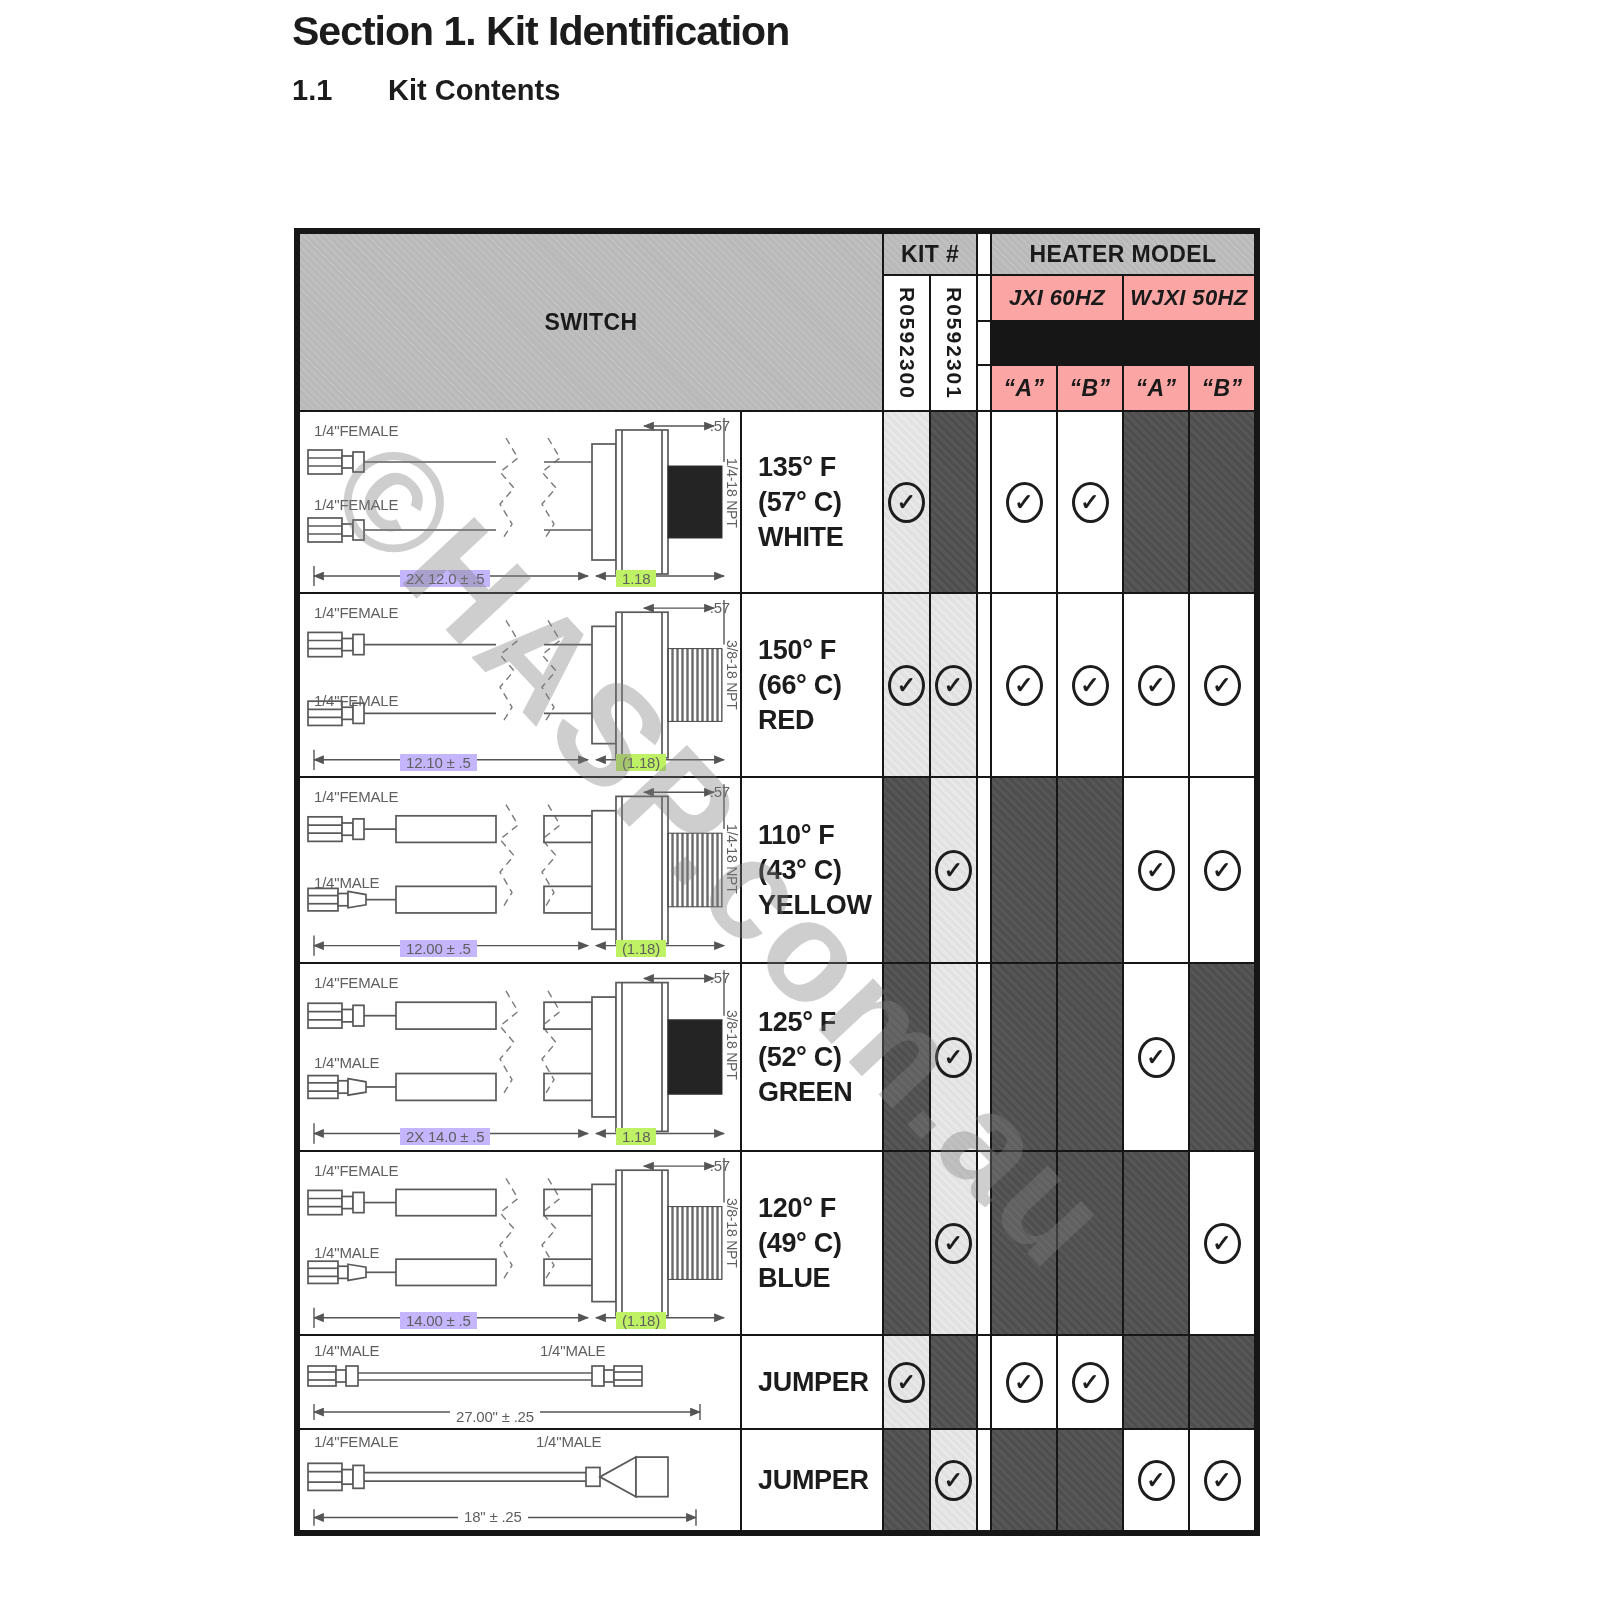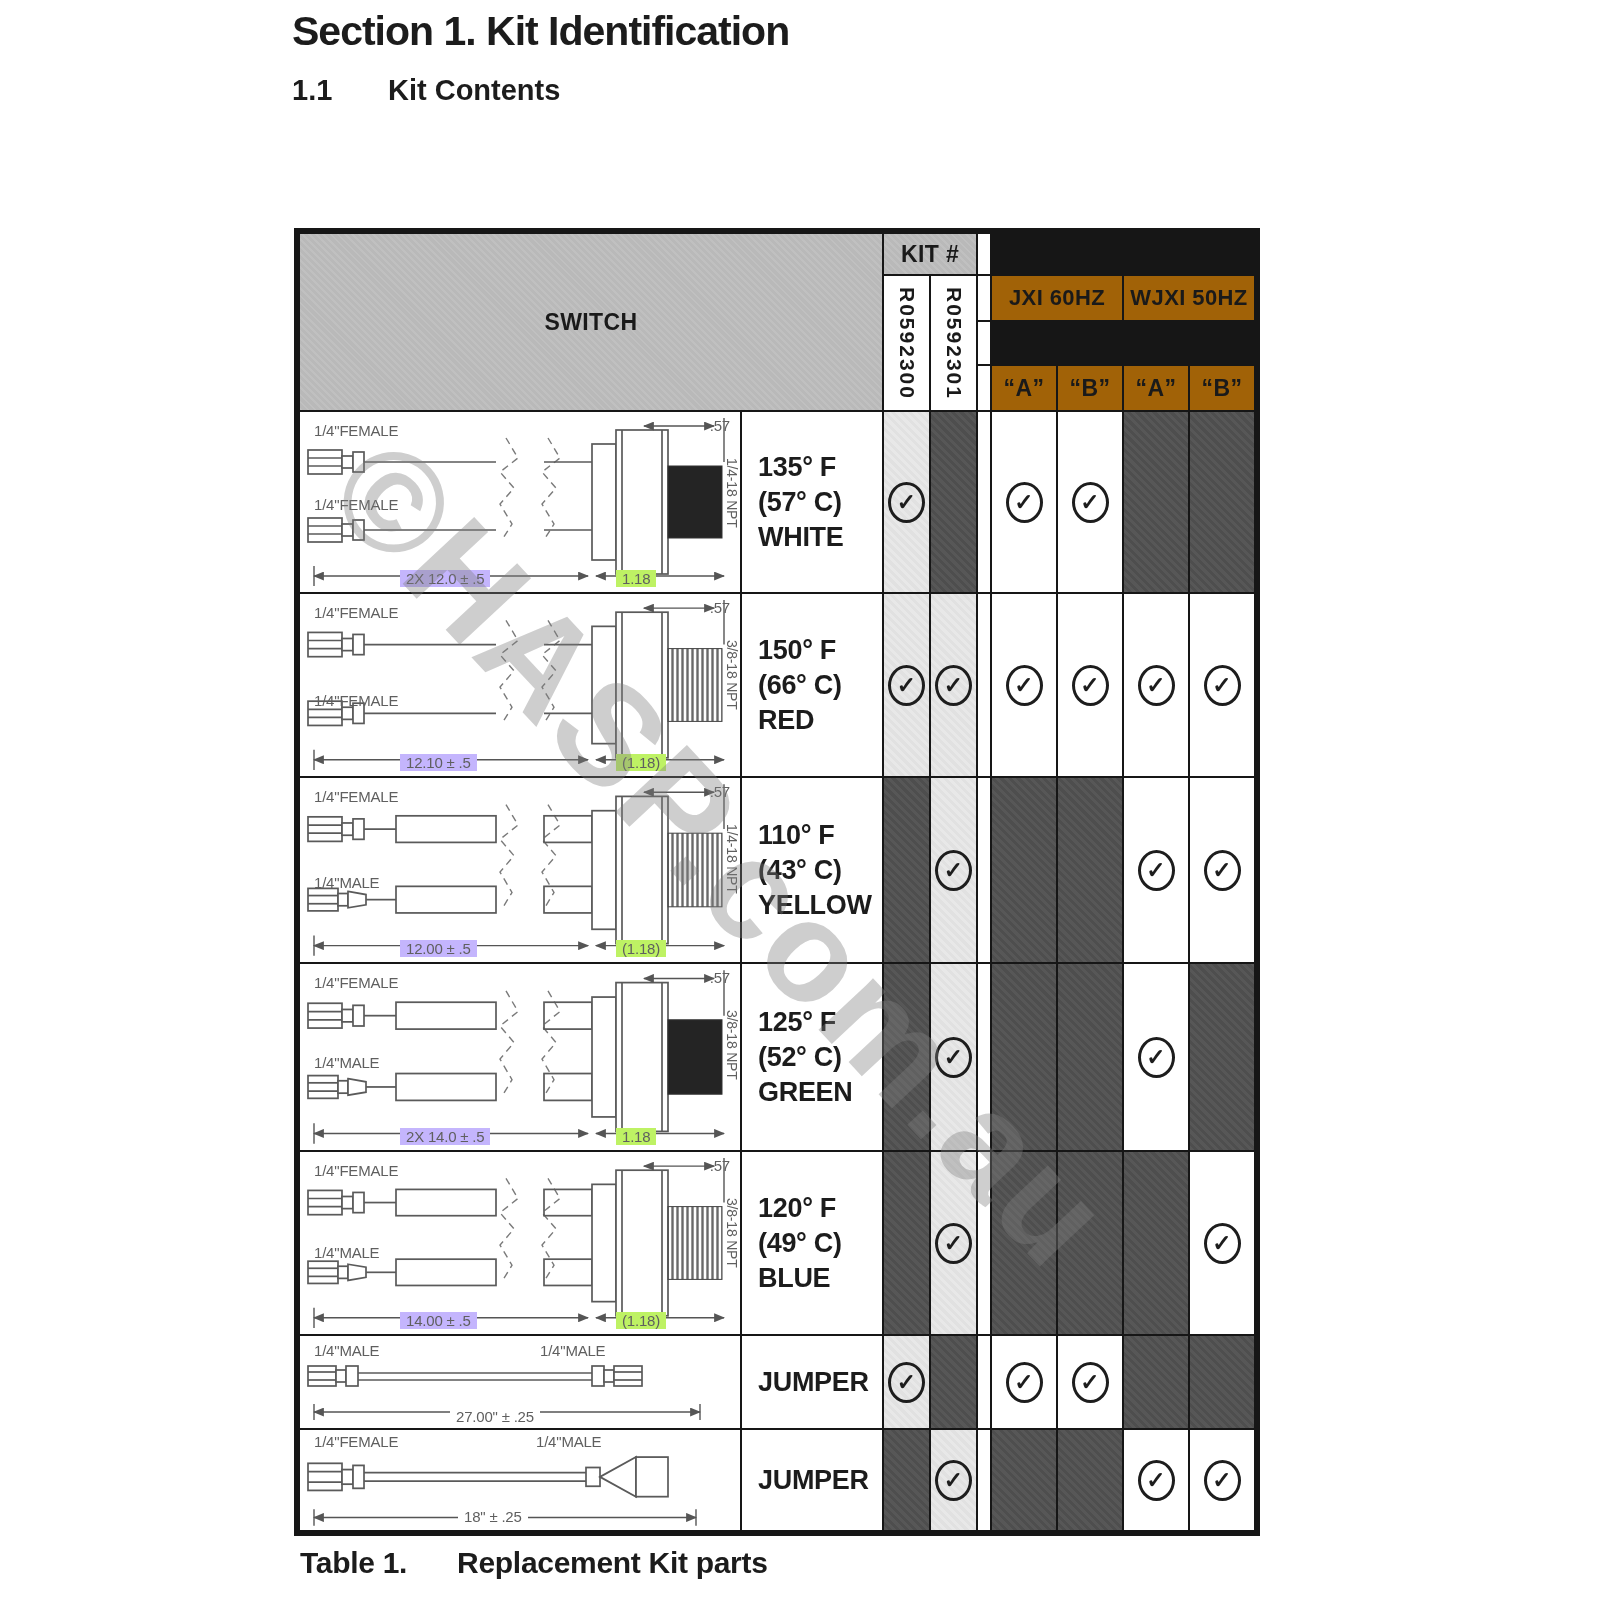--- a/index.html
+++ b/index.html
@@ -14,21 +14,21 @@
 
   
   .kit-table{position:absolute;left:294px;top:228px;display:grid;
     grid-template-columns:440px 140px 45px 45px 12px 64px 64px 64px 64px;
     grid-template-rows:40px 44px 42px 44px 180px 182px 184px 186px 182px 92px 100px;
     gap:2px;background:#161616;border:6px solid #161616;}
   .cell{background:#fff;position:relative;overflow:hidden;}
   .hdr{background:#b9b9b9;display:flex;align-items:center;justify-content:center;
     font-weight:bold;font-size:23px;letter-spacing:.4px;color:#1a1a1a;
     background-image:repeating-linear-gradient(45deg,rgba(255,255,255,.10) 0 2px,transparent 2px 5px);}
-  .hdr.white{background:#a16207;background-image:none;}
+  .hdr.white{background:#fca5a5;background-image:none;font-style:italic;}
   .vcell{display:flex;align-items:center;justify-content:center;background:#fff;}
   .vcell span{writing-mode:vertical-rl;text-orientation:sideways;font-weight:bold;font-size:21px;
     letter-spacing:2px;color:#1a1a1a;}
   .sep{background:#fff;}
 
   
   .gc1{grid-column:1}.gc2{grid-column:2}.gc3{grid-column:3}.gc4{grid-column:4}
   .gc5{grid-column:5}.gc6{grid-column:6}.gc7{grid-column:7}.gc8{grid-column:8}.gc9{grid-column:9}
   .gr1{grid-row:1}.gr2{grid-row:2}.gr3{grid-row:3}.gr4{grid-row:4}.gr5{grid-row:5}.gr6{grid-row:6}
   .gr7{grid-row:7}.gr8{grid-row:8}.gr9{grid-row:9}.gr10{grid-row:10}.gr11{grid-row:11}
@@ -95,20 +95,21 @@
 
   <div class="h1">Section 1. Kit Identification</div>
   <div class="h2">
     <span class="num">1.1</span><span>Kit Contents</span>
   </div>
 
   <div class="kit-table">
 
     <div class="cell hdr" style="grid-column:1/3;grid-row:1/5">SWITCH</div>
     <div class="cell hdr" style="grid-column:3/5;grid-row:1">KIT #</div>
+    <div class="cell hdr" style="grid-column:6/10;grid-row:1">HEATER MODEL</div>
     <div class="cell vcell" style="grid-column:3;grid-row:2/5">
         <span>R0592300</span>
       </div>
     <div class="cell vcell" style="grid-column:4;grid-row:2/5">
         <span>R0592301</span>
       </div>
     <div class="cell hdr white" style="grid-column:6/8;grid-row:2;font-size:22px">JXI 60HZ</div>
     <div class="cell hdr white" style="grid-column:8/10;grid-row:2;font-size:22px">WJXI 50HZ</div>
     <div class="cell hdr white gc6 gr4">“A”</div>
     <div class="cell hdr white gc7 gr4">“B”</div>
@@ -460,19 +461,15 @@
     <div class="cell mark gc7 gr11 na"></div>
     <div class="cell mark gc8 gr11 chk-model">
         <span class="ring" style="display: flex;">✓</span>
       </div>
     <div class="cell mark gc9 gr11 chk-model">
         <span class="ring" style="display: flex;">✓</span>
       </div>
 
   </div>
 
-  <div class="caption">
-    <span>Table 1.</span>
-    <span>Replacement Kit parts</span>
-  </div>
 
   <div class="watermark">©HASP.com.au</div>
 </div>
 
 </body></html>

